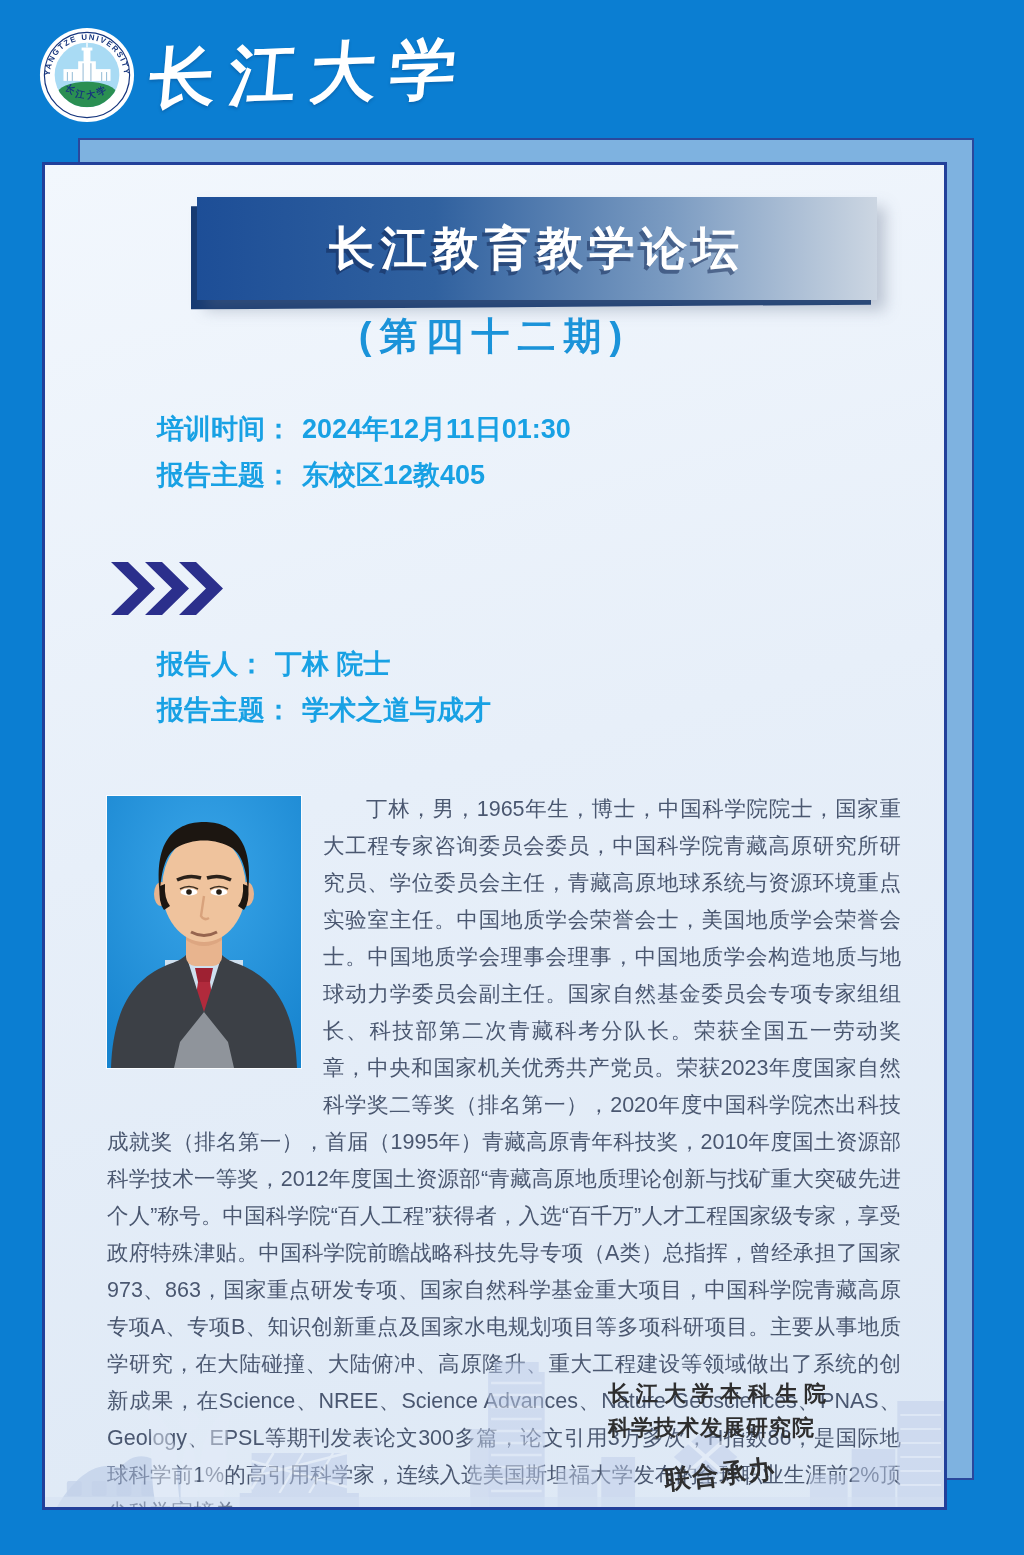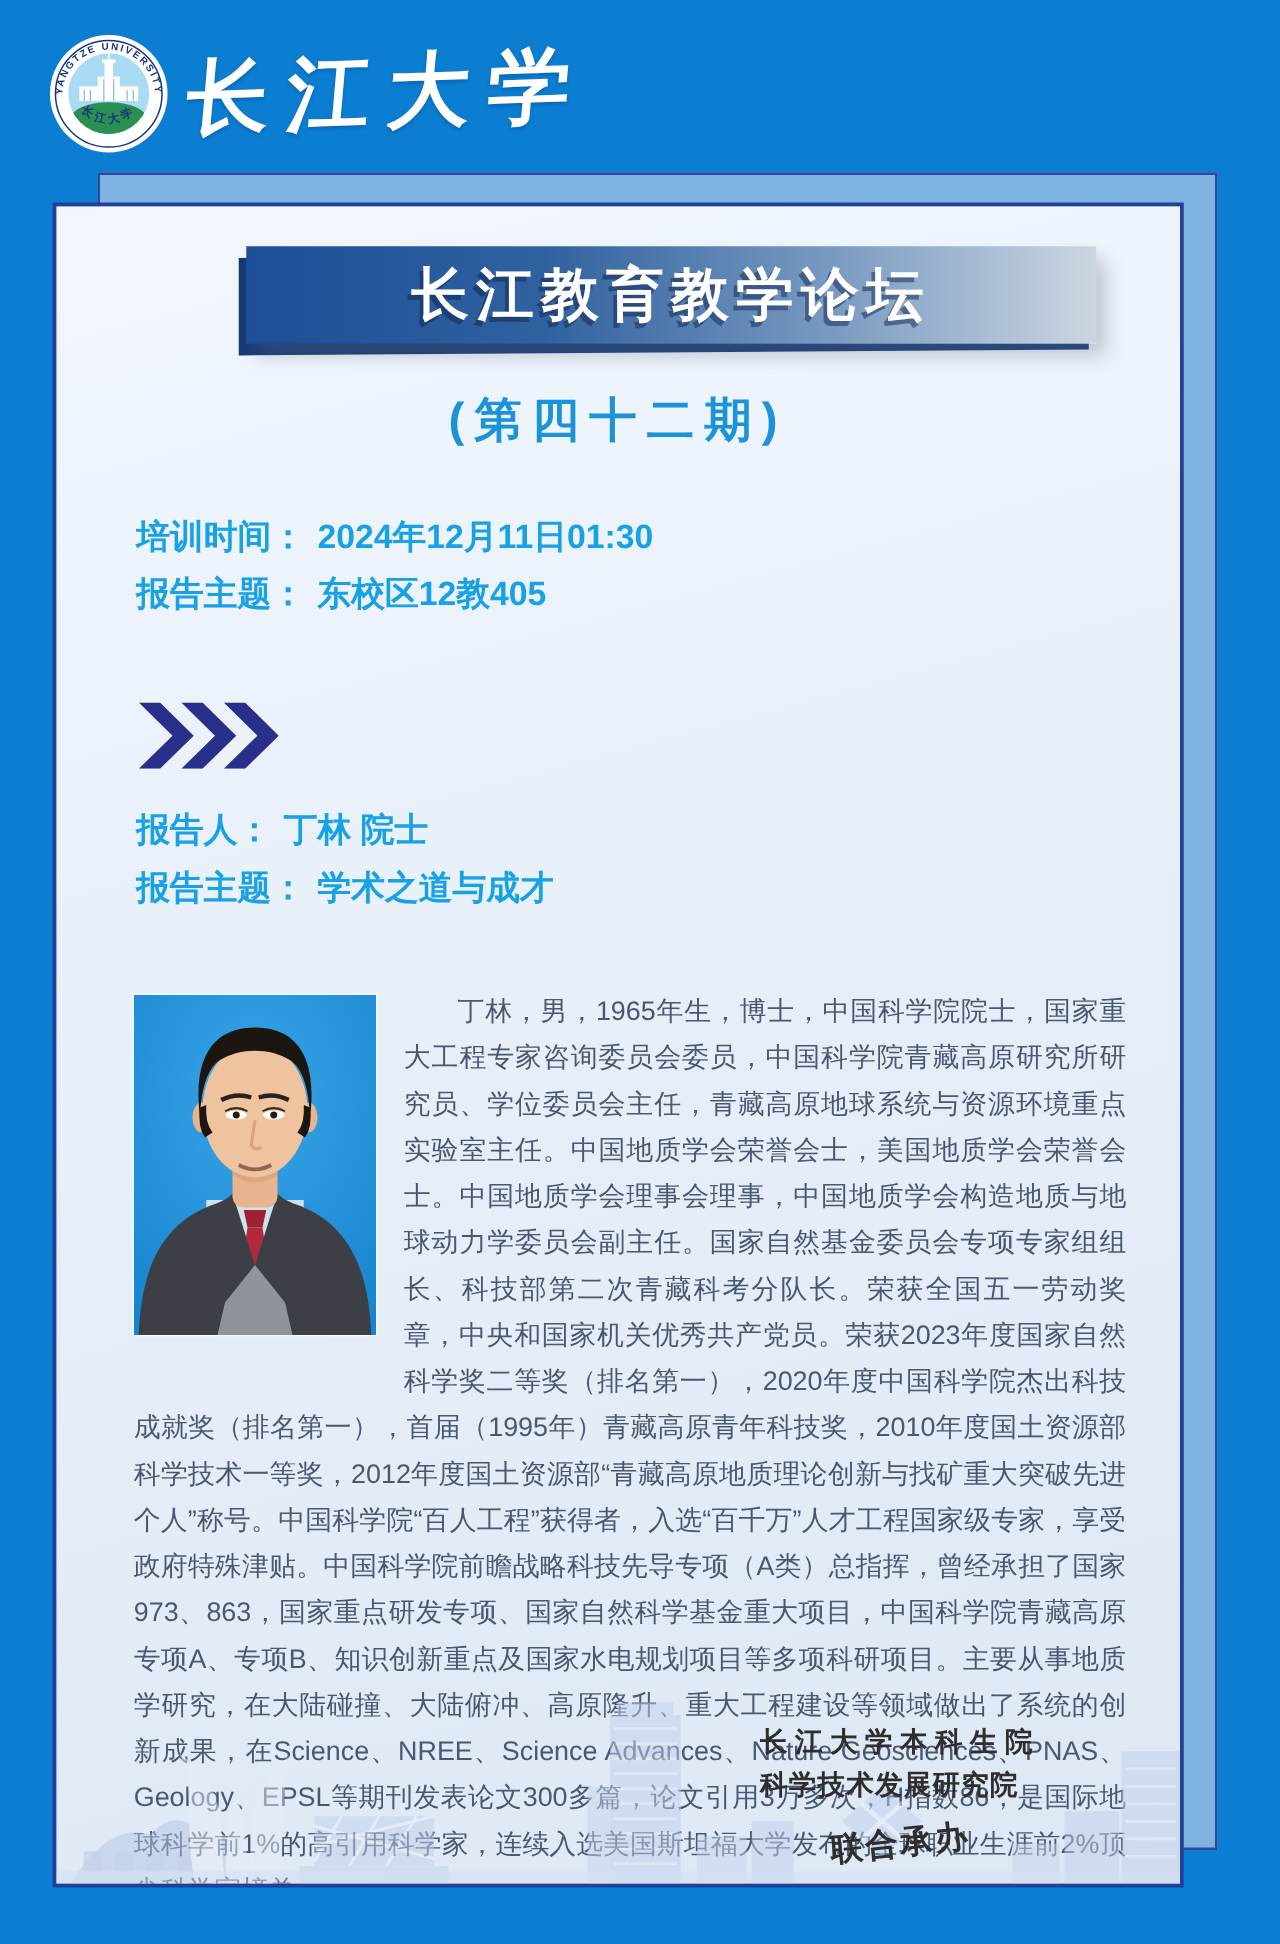--- a/index.html
+++ b/index.html
@@ -20,21 +20,21 @@
   .panel-back{
     position:absolute;left:78px;top:138px;width:896px;height:1342px;
     background:#7eb2e0;border:2px solid #2a489c;box-sizing:border-box;
   }
   .card{
     position:absolute;left:42px;top:162px;width:905px;height:1348px;
     background:linear-gradient(165deg,#f2f7fd 0%,#e7eff9 45%,#dde8f5 100%);
     border:3px solid #22409a;box-sizing:border-box;overflow:hidden;
   }
   
-  .banner{position:absolute;left:152px;top:32px;width:680px;height:78px;}
+  .banner{position:absolute;left:152px;top:32px;width:680px;height:103px;}
   .banner::before{
     content:"";position:absolute;inset:0;background:#163a72;
     transform:translate(-6px,7px) skewY(-0.4deg);
   }
   .banner-face{
     position:absolute;inset:0;
     background:linear-gradient(to right,#1d4e97 0%,#30619f 35%,#7c9cc2 70%,#ccd6e2 100%);
     display:flex;align-items:center;justify-content:center;
     box-shadow:8px 10px 14px rgba(95,110,135,.35);
   }
@@ -42,21 +42,21 @@
     color:#ffffff;font-weight:bold;font-size:46px;letter-spacing:6px;
     text-shadow:-3px 4px 0 rgba(16,36,80,.5);white-space:nowrap;
   }
   .issue{
     position:absolute;left:0;top:146px;width:100%;text-align:center;
     color:#1b93d9;font-weight:bold;font-size:38px;letter-spacing:8px;
   }
   
   .info{position:absolute;left:64px;top:241px;}
   .report{position:absolute;left:64px;top:476px;}
-  .row{height:46px;display:flex;align-items:center;color:#18a1e4;font-weight:bold;font-size:27px;}
+  .row{height:46px;display:flex;align-items:center;color:#18a1e4;font-weight:bold;font-size:27px;margin-left:48px;}
   .row .val{margin-left:10px;}
   
   .chevrons{position:absolute;left:66px;top:397px;width:112px;height:53px;}
   
   .bio{
     position:absolute;left:62px;top:626px;width:794px;
     color:#4a5770;font-size:21.5px;line-height:37px;text-align:justify;
   }
   .photo{
     float:left;width:194px;height:272px;margin:5px 22px 30px 0;

